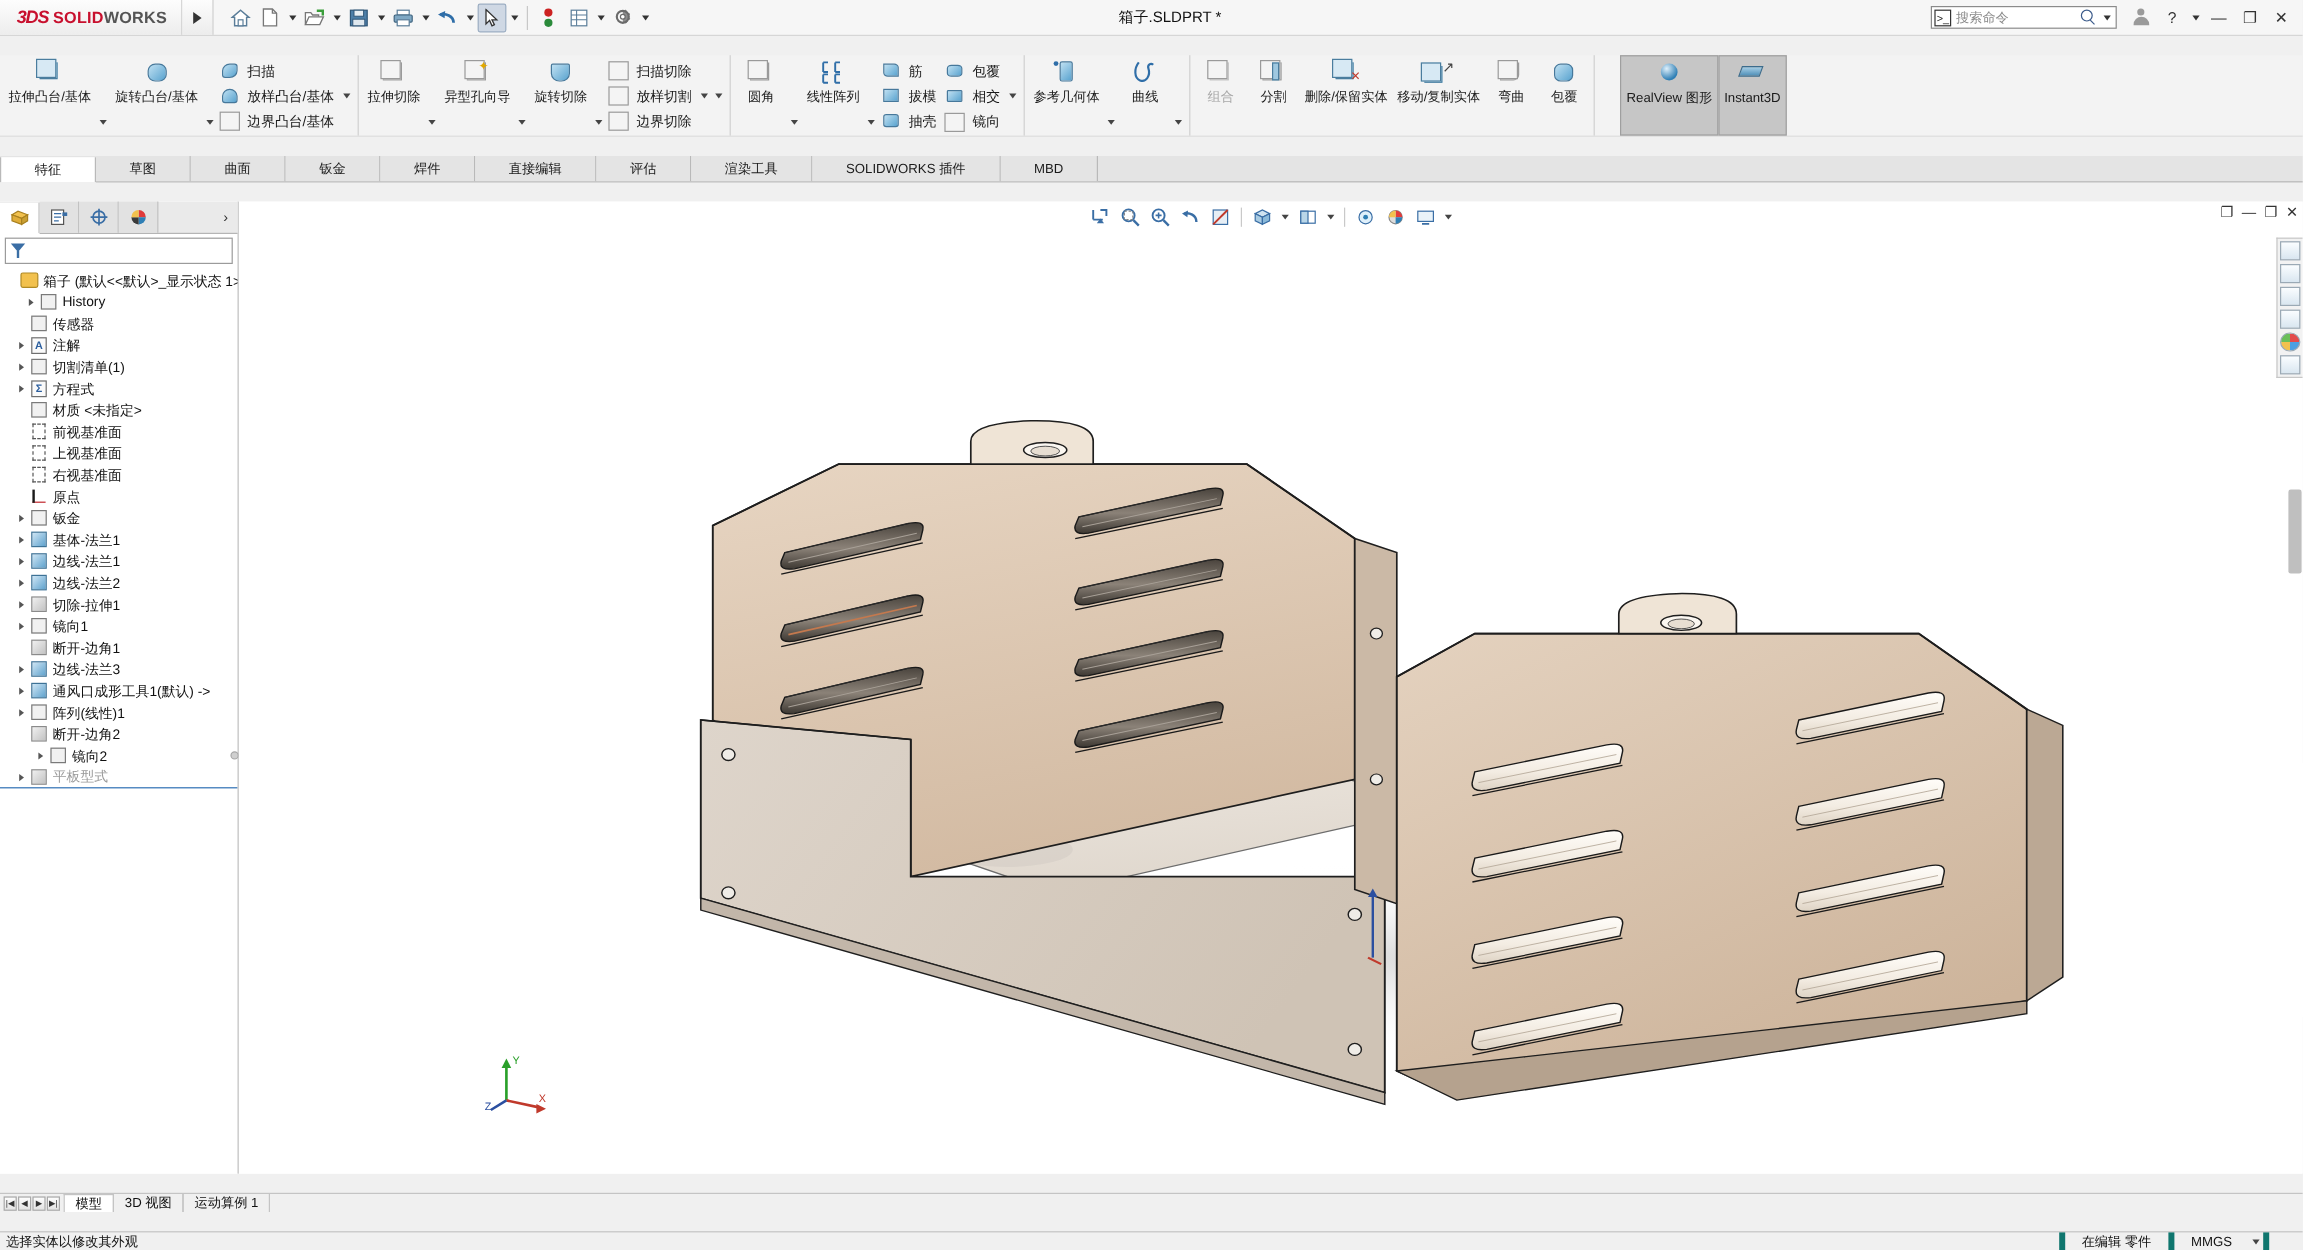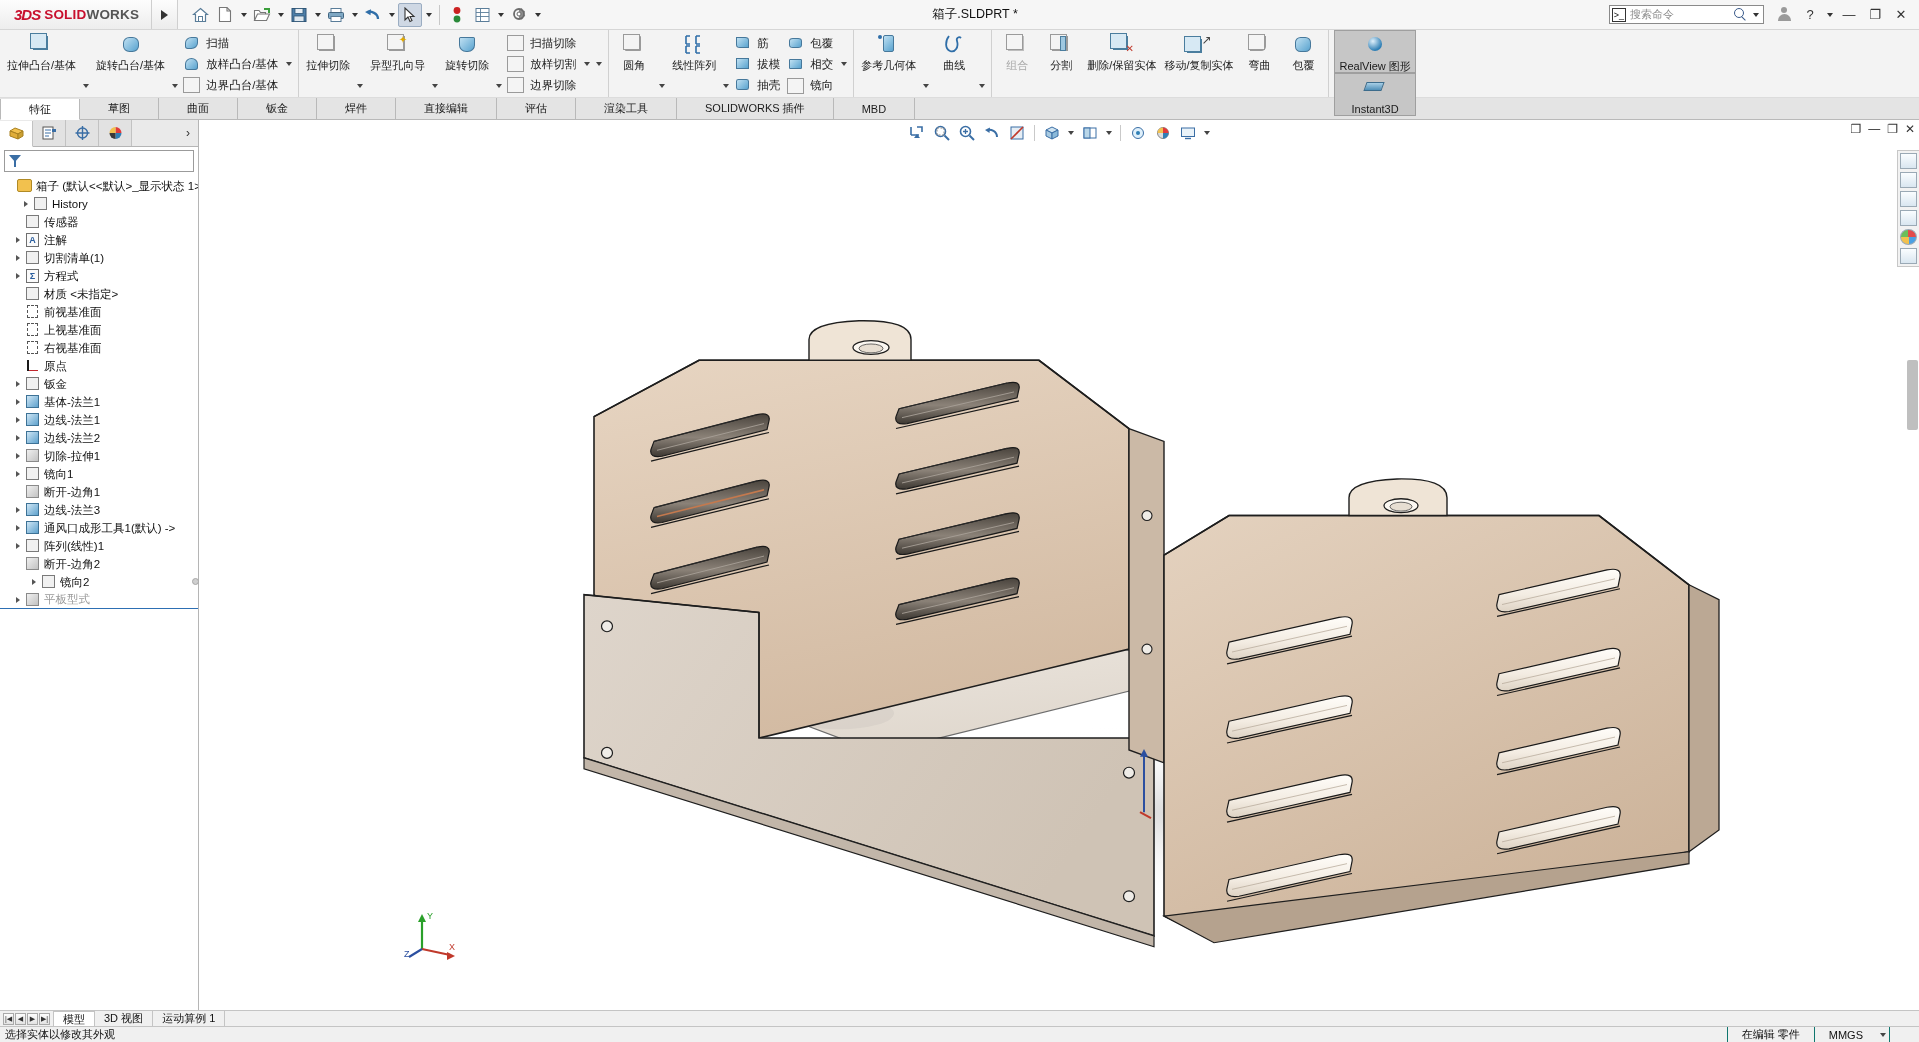--- a/index.html
+++ b/index.html
@@ -3,21 +3,21 @@
 <meta charset="utf-8">
 <style>
   * { box-sizing: border-box; margin: 0; padding: 0; }
   html, body {
     width: 1919px; height: 1042px;
     overflow: hidden;
     font-family: "Liberation Sans", "DejaVu Sans", sans-serif;
     background: #f0f0f0;
     -webkit-font-smoothing: antialiased;
   }
-  .app { position: relative; width: 1919px; height: 1042px; display: flex; flex-direction: column; }
+  .app { position: relative; width: 1919px; height: 1042px; display: flex; flex-direction: column; gap: 16px; }
 
   
   .titlebar {
     height: 30px; background: #f6f6f6; border-bottom: 1px solid #d6d6d6;
     display: flex; align-items: center; position: relative; flex: 0 0 30px;
   }
   .logo-box { width: 152px; height: 29px; display: flex; align-items: center; padding-left: 14px;
     background: linear-gradient(to bottom,#fdfdfd,#ededed); border-right: 1px solid #cfcfcf; }
   .logo-ds { color: #c8102e; font-weight: bold; font-size: 15px; font-style: italic; letter-spacing: -1px; margin-right: 4px;}
   .logo-sw { font-size: 13.5px; font-weight: bold; color: #c8102e; letter-spacing: .2px;}
@@ -133,21 +133,21 @@
 
   
   .bottomtabs { height:16px; background:#f0f0f0; border-top:1px solid #c4c4c4; display:flex; align-items:center; font-size:11px; color:#111; flex:0 0 16px;}
   .navarrows{ display:flex; align-items:center; padding:0 3px; gap:1px;}
   .navarrows div{ width:11px;height:12px; border:1px solid #a9a9a9; background:linear-gradient(to bottom,#fdfdfd,#e3e3e3); display:flex;align-items:center;justify-content:center;font-size:7px;color:#333;}
   .btab { padding:0 9px; height:15px; display:flex;align-items:center; border-right:1px solid #c4c4c4; border-left:1px solid #c4c4c4; margin-right:-1px;}
   .btab.active{ background:#fff; border-top:1px solid #c4c4c4;}
   .statusbar { height:16px; background:#f0f0f0; border-top:1px solid #c4c4c4; display:flex; align-items:flex-start; font-size:11px; color:#111; flex:0 0 16px;}
   .sb-left{ padding-left:5px;}
   .sb-right{ margin-left:auto; display:flex; align-items:center;}
-  .sb-cell{ padding:0 14px; border-left:1px solid #0f766e; height:15px; display:flex;align-items:center;}
+  .sb-cell{ padding:0 14px; border-left:5px solid #0f766e; height:15px; display:flex;align-items:center;}
   .sb-caret{width:12px;display:flex;align-items:center;justify-content:center;}
   .sb-caret:after{content:"";border-top:4px solid #444;border-left:3.5px solid transparent;border-right:3.5px solid transparent;}
 </style>
 </head>
 <body>
 
 <div class="app">
 
   <div class="titlebar">
     <div class="logo-box">
@@ -476,21 +476,21 @@
         <span>弯曲</span>
       </div>
       <div class="rbtn">
         <span class="ic">
             <span class="blob" style="border-radius:35%;"></span>
           </span>
         <span>包覆</span>
       </div>
     </div>
 
-    <div class="rgroup" style="padding-left:5px;flex-direction:column;">
+    <div class="rgroup" style="padding-left:21px;">
       <div class="rbtn active">
         <span class="ic">
             <span style="position:absolute;left:6px;top:3px;width:14px;height:14px;border-radius:50%;background:radial-gradient(circle at 35% 30%,#dff0fb,#2f7fb5 70%);"></span>
           </span>
         <span style="white-space:pre-line;">RealView 图形</span>
       </div>
       <div class="rbtn active">
         <span class="ic">
             <span style="position:absolute;left:3px;top:5px;width:18px;height:9px;background:linear-gradient(to bottom,#a7cfe6,#4f8fb8);border:1px solid #3c6c8c;transform:skewX(-20deg);"></span>
           </span>

